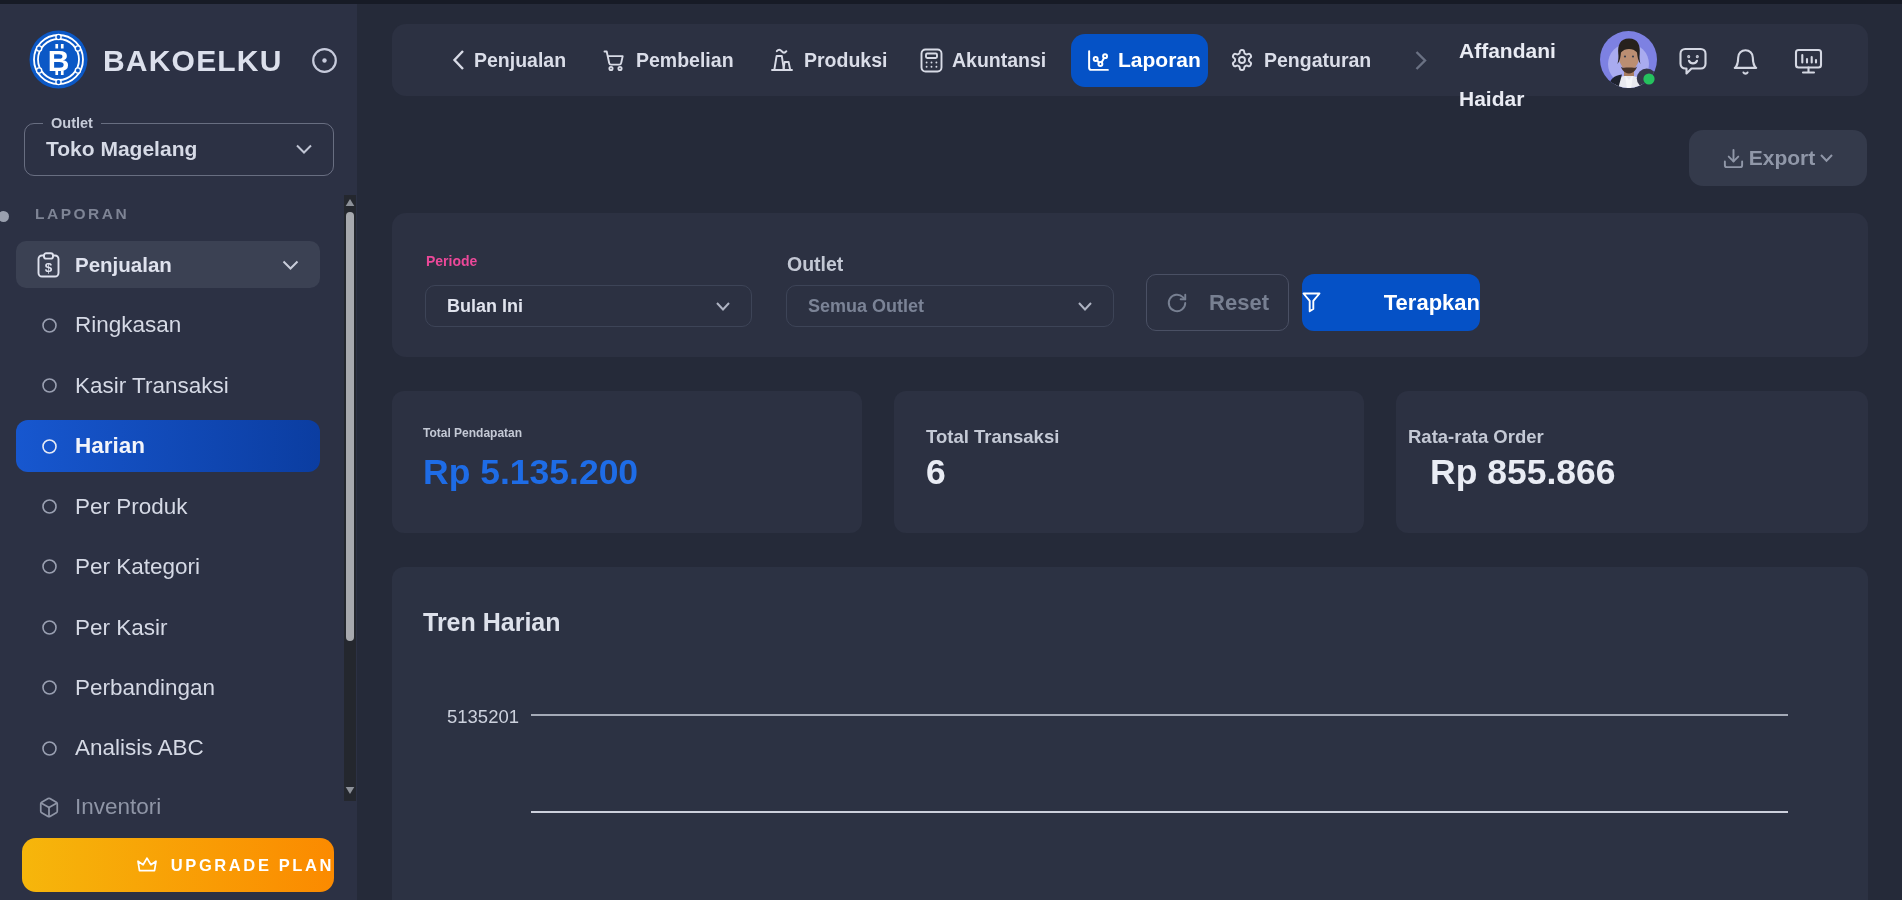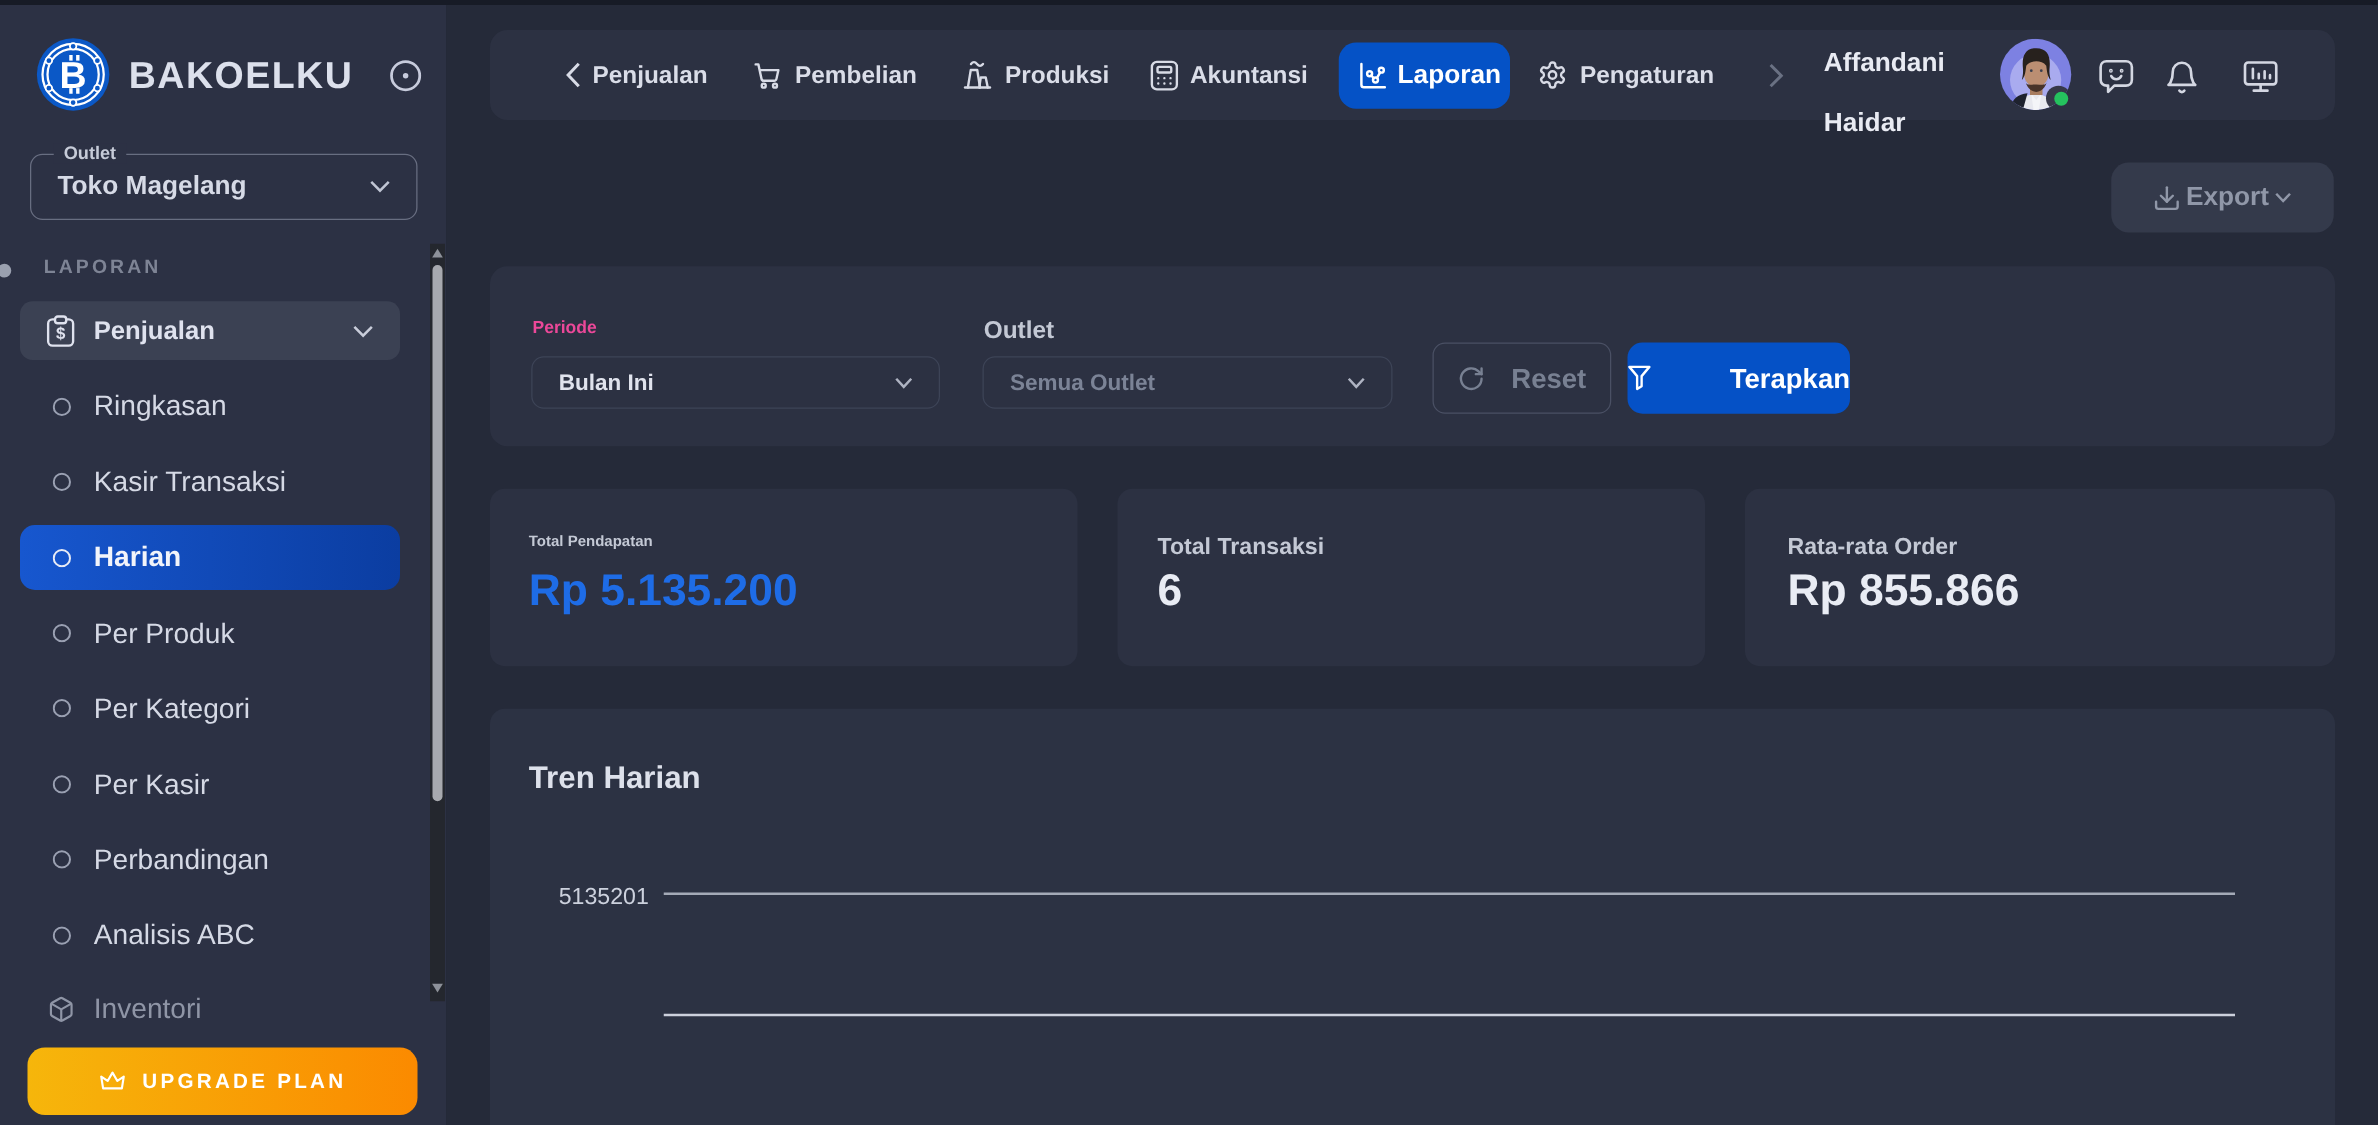--- a/index.html
+++ b/index.html
@@ -101,21 +101,21 @@
 
   <div class="abs" style="left:344px;top:195px;width:12px;height:606px;background:#24272e"></div>
   <svg class="abs" style="left:345px;top:198px" width="10" height="9" viewBox="0 0 10 9">
       <path d="M5 1 L9.3 8 L0.7 8 Z" fill="#8d9199"></path>
     </svg>
   <div class="abs" style="left:346px;top:212px;width:8px;height:429px;border-radius:4px;background:#a7a9ae"></div>
   <svg class="abs" style="left:345px;top:786px" width="10" height="9" viewBox="0 0 10 9">
       <path d="M5 8 L9.3 1 L0.7 1 Z" fill="#8d9199"></path>
     </svg>
 
-  <div class="abs" style="left:22px;top:838px;width:312px;height:54px;border-radius:14px;background:linear-gradient(90deg,#f6b60b,#fb8a00);display:flex;align-items:center;justify-content:center;gap:13px">
+  <div class="abs" style="left:22px;top:838px;width:312px;height:54px;border-radius:14px;background:linear-gradient(90deg,#f6b60b,#fb8a00);display:flex;align-items:center;justify-content:flex-end;gap:13px">
     <svg width="22" height="19" viewBox="0 0 23 20" fill="none" stroke="#ffffff" stroke-width="1.8" stroke-linejoin="round">
         <path d="M2 5.5 L3.6 15.5 H19.4 L21 5.5 L15.6 9.2 L11.5 2.2 L7.4 9.2 Z"></path>
       </svg>
     <span style="font-size:16.5px;font-weight:bold;letter-spacing:2.6px;color:#ffffff">UPGRADE PLAN</span>
   </div>
 </div>
 <div id="main">
 
   <div class="card" style="left:35px;top:24px;width:1476px;height:72px"></div>
   <svg class="abs" style="left:95px;top:49px" width="13" height="22" viewBox="0 0 13 22" fill="none" stroke="#d8dbe6" stroke-width="2.4">
@@ -240,21 +240,21 @@
     <span style="font-size:22px;font-weight:bold;color:#ffffff">Terapkan</span>
   </div>
 
   <div class="card" style="left:35px;top:391px;width:470px;height:142px;border-radius:12px"></div>
   <div class="abs" style="left:66px;top:426px;font-size:12px;font-weight:600;color:#c4c9d5">Total Pendapatan</div>
   <div class="abs" style="left:66px;top:452px;font-size:35.5px;font-weight:bold;color:#1e6ce6">Rp 5.135.200</div>
   <div class="card" style="left:537px;top:391px;width:470px;height:142px;border-radius:12px"></div>
   <div class="abs" style="left:569px;top:426px;font-size:18.5px;font-weight:600;color:#c4c9d5">Total Transaksi</div>
   <div class="abs" style="left:569px;top:452px;font-size:35.5px;font-weight:bold;color:#e9ecf4">6</div>
   <div class="card" style="left:1039px;top:391px;width:472px;height:142px;border-radius:12px"></div>
-  <div class="abs" style="left:1073px;top:426px;font-size:18.5px;font-weight:600;color:#c4c9d5">Rata-rata Order</div>
+  <div class="abs" style="left:1051px;top:426px;font-size:18.5px;font-weight:600;color:#c4c9d5">Rata-rata Order</div>
   <div class="abs" style="left:1073px;top:452px;font-size:35.5px;font-weight:bold;color:#e9ecf4">Rp 855.866</div>
 
   <div class="card" style="left:35px;top:567px;width:1476px;height:400px;border-radius:12px;background:#2c3243"></div>
   <div class="abs" style="left:66px;top:608px;font-size:25px;font-weight:bold;color:#dde1eb">Tren Harian</div>
   <div class="abs" style="left:90px;top:706px;width:70px;font-size:18.5px;color:#ccd1dd;text-align:right">5135201</div>
   <div class="abs" style="left:174px;top:714px;width:1257px;height:1.5px;background:rgba(195,200,212,0.8)"></div>
   <div class="abs" style="left:174px;top:810.5px;width:1257px;height:2px;background:#ccd0dc"></div>
 </div>
 <div id="topstrip"></div>
 

